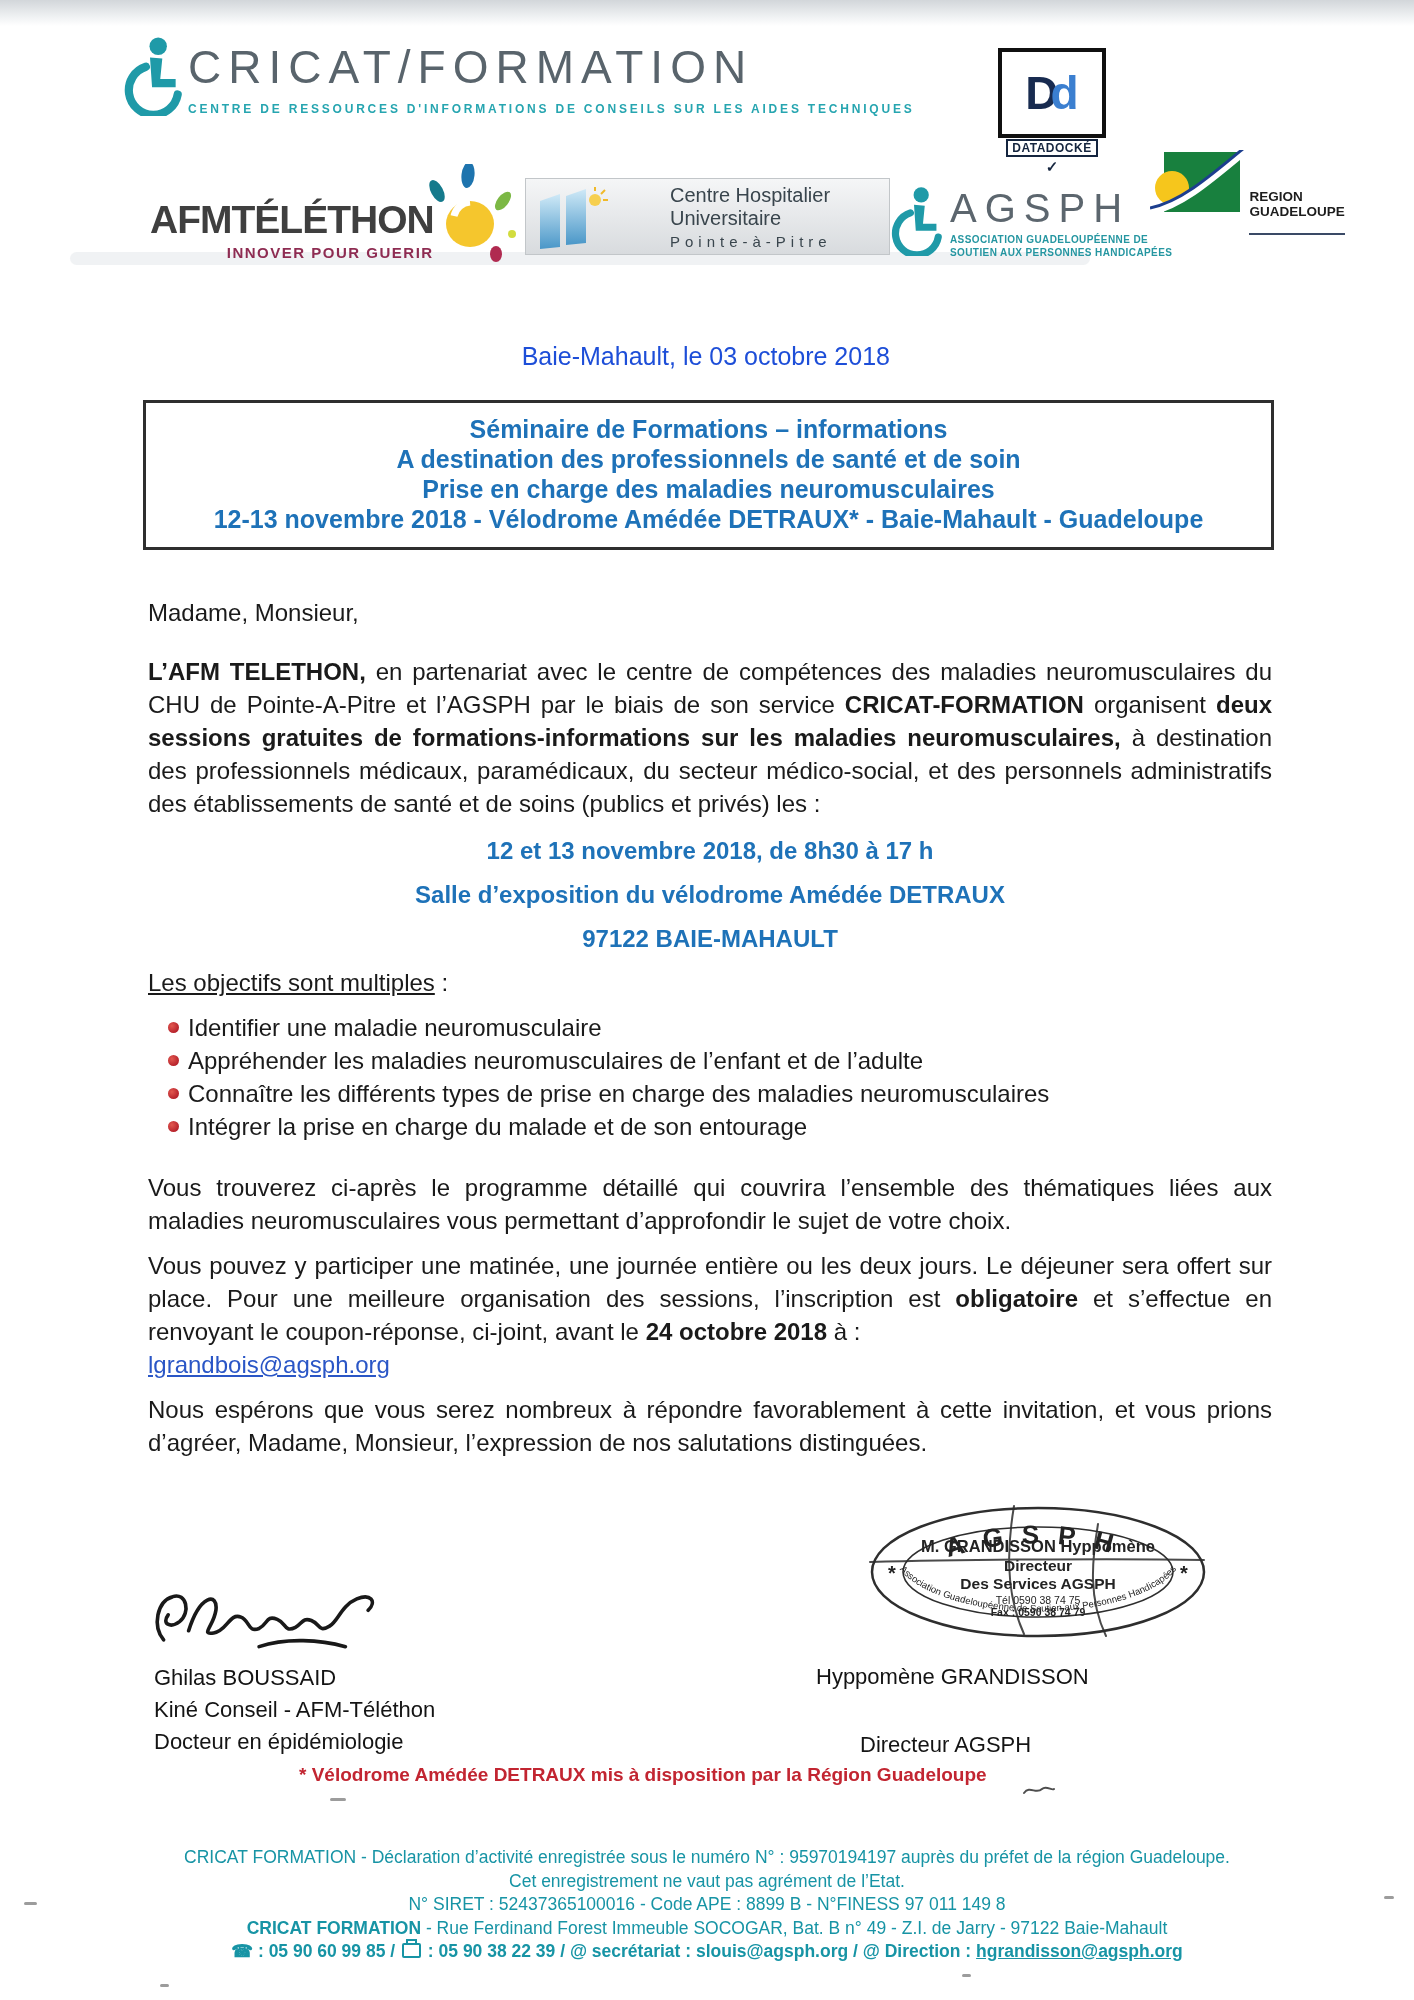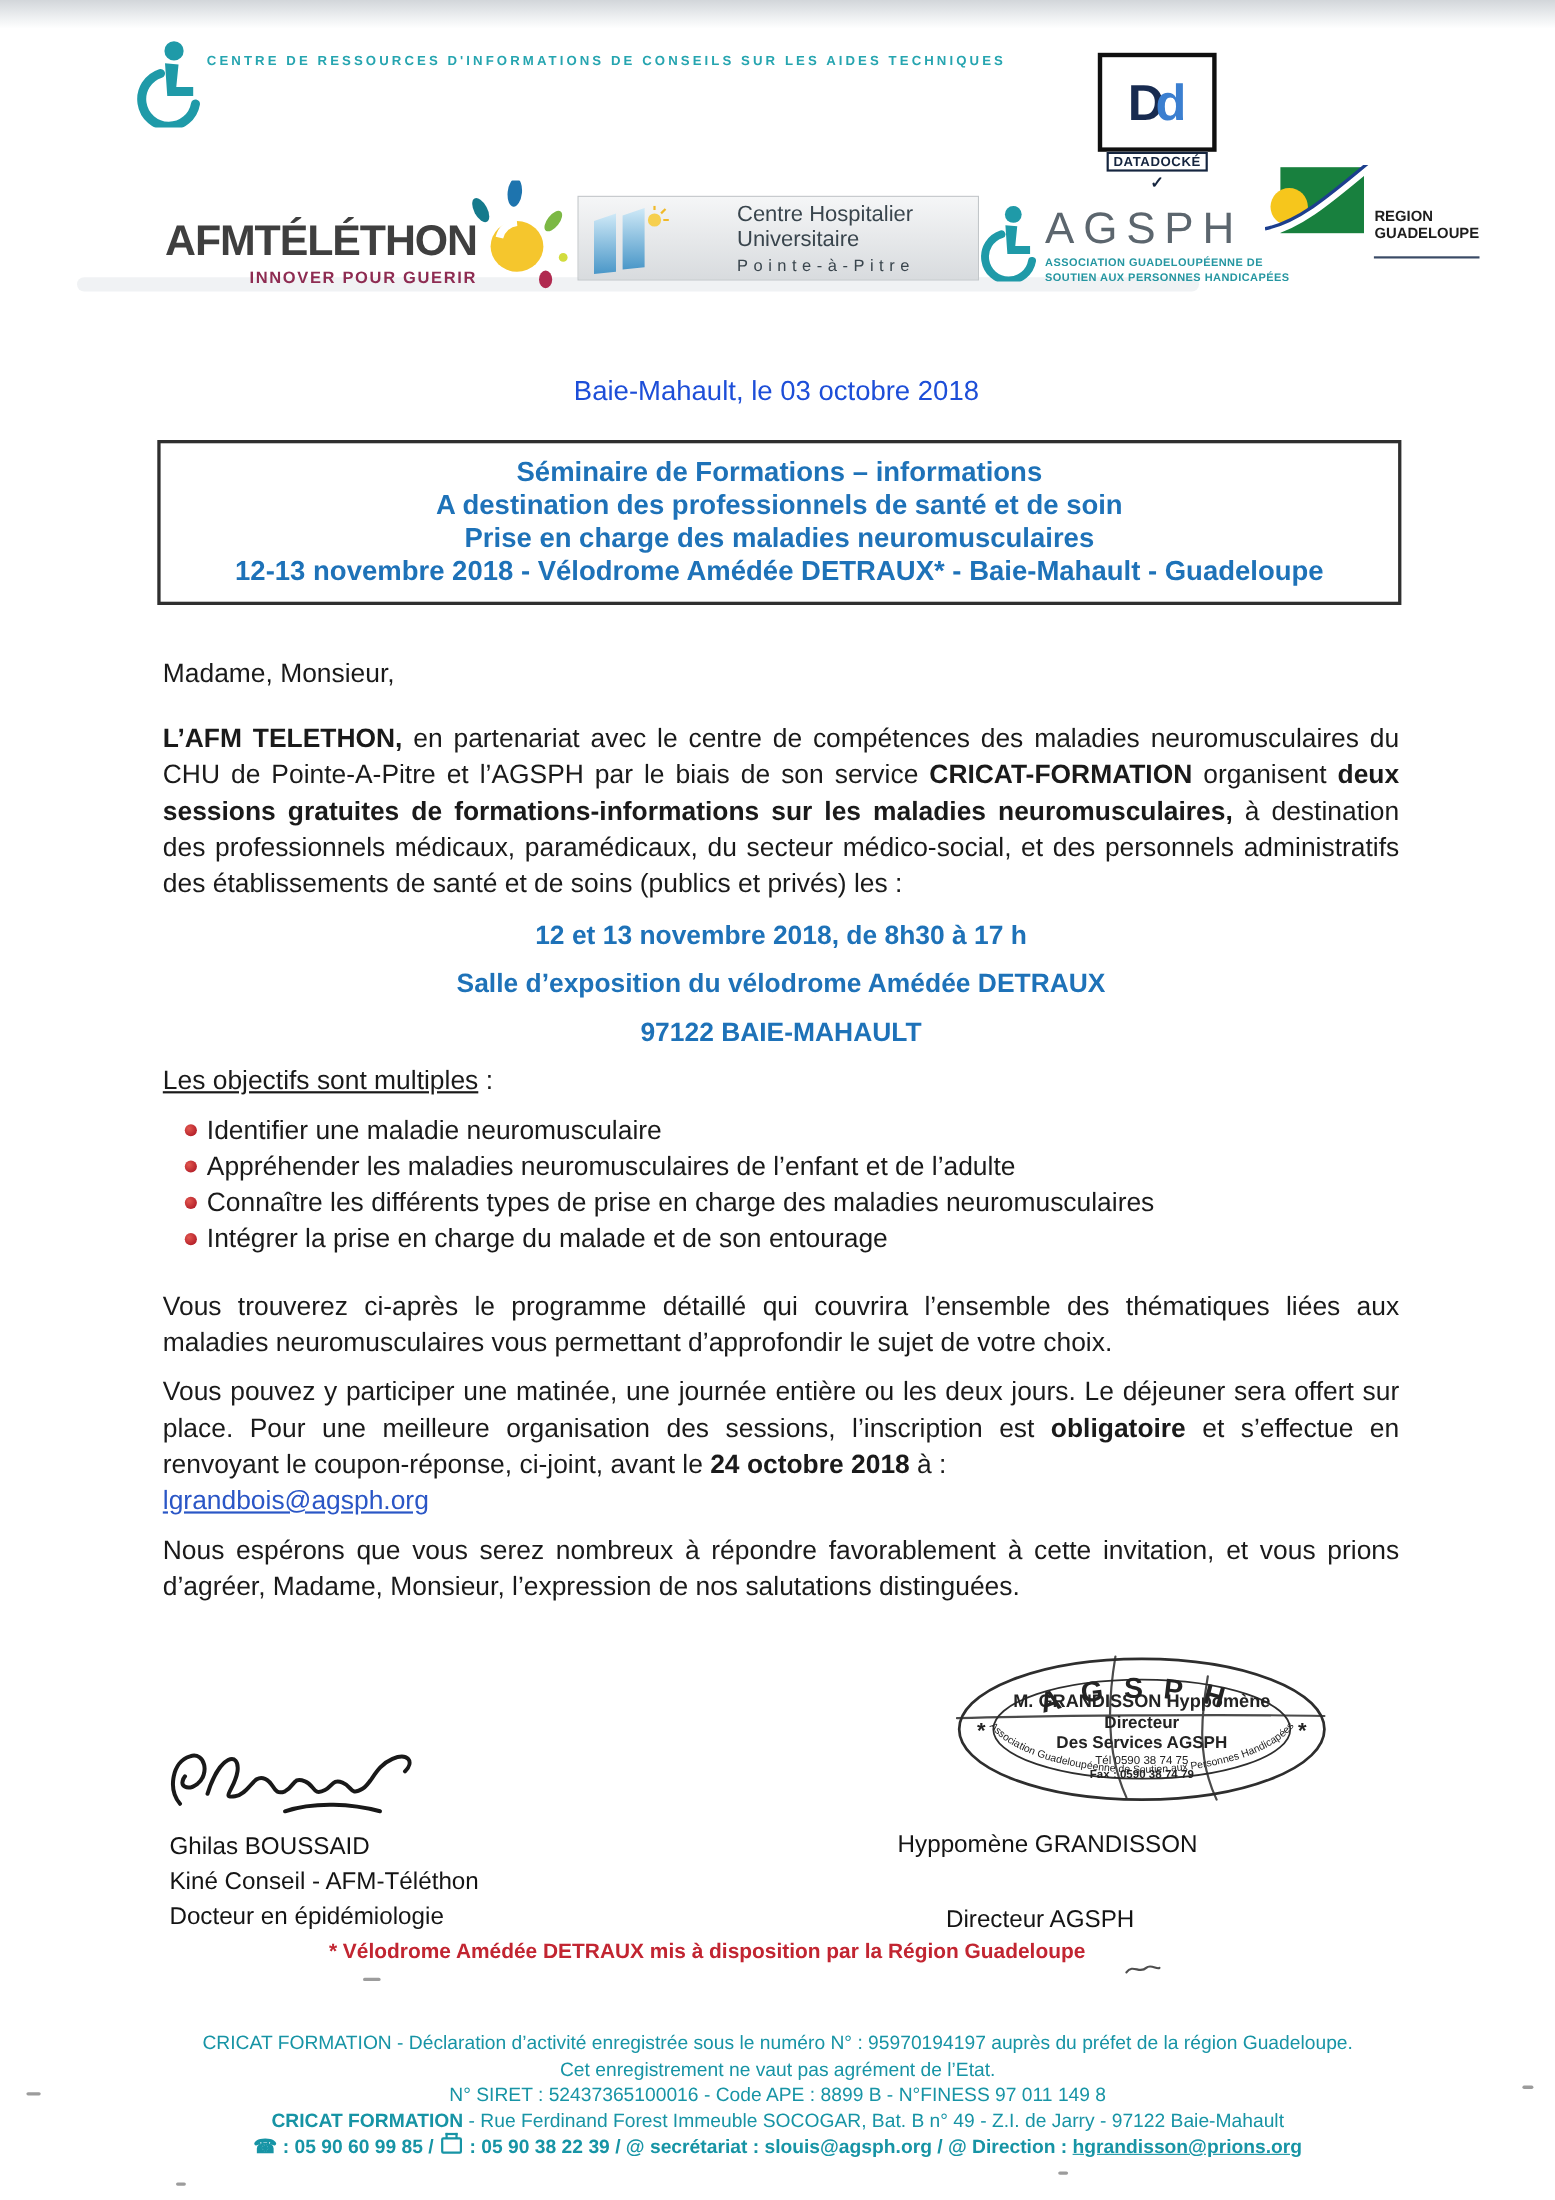--- a/index.html
+++ b/index.html
@@ -79,20 +79,21 @@
   <div class="abs smudge"></div>
 
   <div class="abs brand-icon">
     <svg width="64" height="80" viewBox="0 0 62 78">
       <circle cx="39" cy="10" r="8.5" fill="#1f9aa8"></circle>
       <path d="M31 21 l12 1 -2 20 h15 v8 H33 l-2 -29z" fill="#1f9aa8"></path>
       <path d="M27 30 A24 24 0 1 0 58 57" fill="none" stroke="#1f9aa8" stroke-width="8" stroke-linecap="round"></path>
     </svg>
   </div>
   <div class="abs brand-text">
+    <div class="brand-name">CRICAT/FORMATION</div>
     <div class="brand-tagline">CENTRE DE RESSOURCES D'INFORMATIONS DE CONSEILS SUR LES AIDES TECHNIQUES</div>
   </div>
 
   <div class="abs datadock">
     <div class="dd-box">
       <span class="dd-D">D</span>
       <span class="dd-d">d</span>
     </div>
     <div><span class="dd-label">DATADOCKÉ</span></div>
     <div class="dd-check">✓</div>
@@ -261,16 +262,16 @@
   <div class="abs speck" style="left:24px;top:1902px;width:13px;height:3px;"></div>
   <div class="abs speck" style="left:1384px;top:1896px;width:10px;height:3px;"></div>
   <div class="abs speck" style="left:160px;top:1984px;width:9px;height:3px;"></div>
   <div class="abs speck" style="left:962px;top:1974px;width:9px;height:3px;"></div>
 
   <div class="abs footer">
     <div>CRICAT FORMATION - Déclaration d’activité enregistrée sous le numéro N° : 95970194197 auprès du préfet de la région Guadeloupe.</div>
     <div>Cet enregistrement ne vaut pas agrément de l’Etat.</div>
     <div>N° SIRET : 52437365100016 - Code APE : 8899 B - N°FINESS 97 011 149 8</div>
     <div><span style="font-weight: bold;">CRICAT FORMATION</span><span> - Rue Ferdinand Forest Immeuble SOCOGAR, Bat. B n° 49 - Z.I. de Jarry - 97122 Baie-Mahault</span></div>
-    <div class="bold-line"><span class="ic ic-phone"></span><span> : 05 90 60 99 85 / </span><span class="ic ic-fax"></span><span> : 05 90 38 22 39 / @ secrétariat : slouis@agsph.org / @ Direction : </span><span style="text-decoration: underline;">hgrandisson@prions.org</span></div>
+    <div class="bold-line"><span class="ic ic-phone"></span><span> : 05 90 60 99 85 / </span><span class="ic ic-fax"></span><span> : 05 90 38 22 39 / @ secrétariat : slouis@agsph.org / @ Direction : </span><span style="text-decoration: underline;">hgrandisson@agsph.org</span></div>
   </div>
 
 </div>
 
 </body></html>

